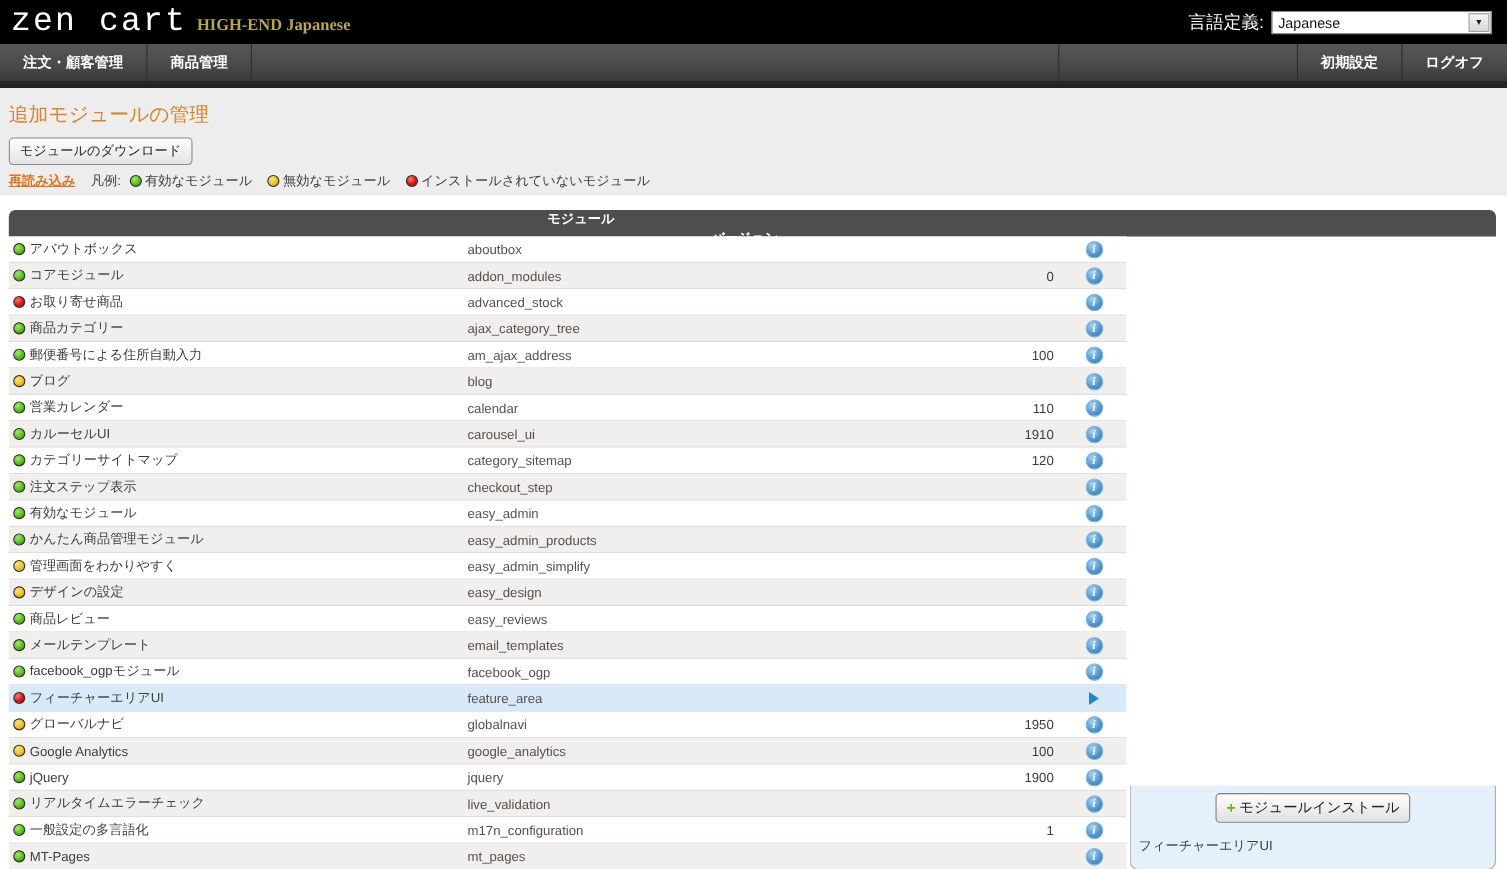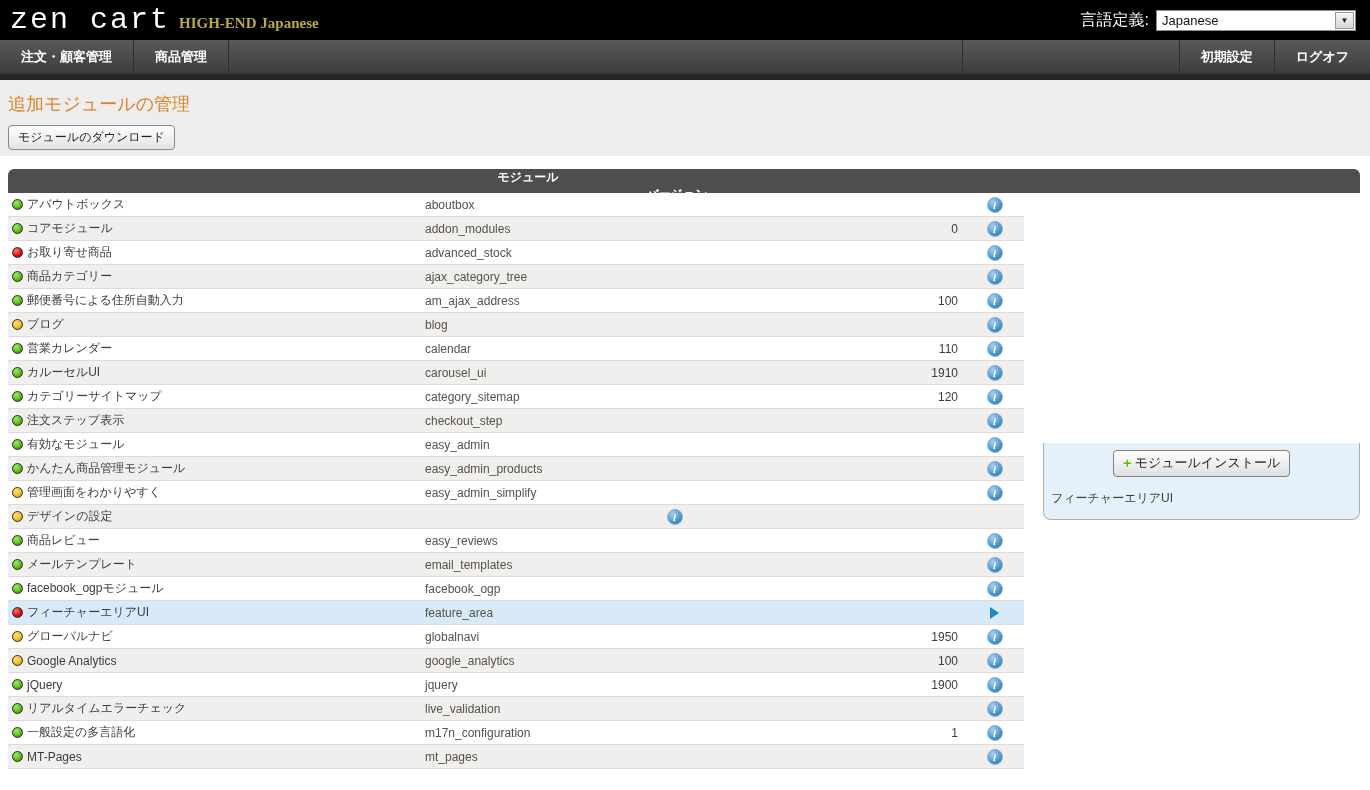--- a/index.html
+++ b/index.html
@@ -75,21 +75,21 @@
     border-radius: 6px 6px 0 0; display: flex; align-items: center;
     color: #fff; font-size: 12px; font-weight: bold; flex-direction: column;
   }
   .hc1 { width: 417px; padding-left: 22px; }
   .hc2 { width: 320px; }
   .hc3 { width: 115px; padding-left: 20px; }
   .hc4 { width: 105px; text-align: right; padding-right: 10px; }
   .hc5 { width: 59px;  text-align: center; }
   .hc6 { width: 336px; padding-left: 8px; }
 
-  .table-body { display: flex; width: 1352px; align-items: center; gap: 16px; }
+  .table-body { display: flex; width: 1352px; align-items: flex-end; }
   .rows { width: 1016px; }
   .trow {
     display: flex; align-items: center; height: 24px;
     border-bottom: 1px solid #dcdcdc; background: #fff; cursor: pointer;
     font-size: 12px;
   }
   .trow.alt { background: #f0efed; }
   .trow.selected { background: #d8eaf7; }
   .rc1 { width: 417px; display: flex; align-items: center; padding-left: 4px; color: #3c3c3c; }
   .rc1 .dot { margin-right: 4px; }
@@ -149,20 +149,38 @@
   <div class="nav-divider"></div>
   <div id="nav-right" class="nav-right">
       <div class="nav-item">初期設定</div>
       <div class="nav-item">ログオフ</div>
     </div>
 </div>
 
 <div class="top-strip">
   <div class="page-title">追加モジュールの管理</div>
   <button class="download-btn">モジュールのダウンロード</button>
+  <div class="legend-row">
+    <span class="reload-link">再読み込み</span>
+    <span class="legend-label">凡例:</span>
+    <span id="legend-items" style="display:flex;align-items:center;">
+        <span class="legend-item">
+          <span class="dot green"></span>
+          <span>有効なモジュール</span>
+        </span>
+        <span class="legend-item">
+          <span class="dot yellow"></span>
+          <span>無効なモジュール</span>
+        </span>
+        <span class="legend-item">
+          <span class="dot red"></span>
+          <span>インストールされていないモジュール</span>
+        </span>
+      </span>
+  </div>
 </div>
 
 <div class="table-area">
   <div class="grid-header">
     <div class="hc1">モジュール</div>
     <div class="hc2"></div>
     <div class="hc3">バージョン</div>
     <div class="hc4">優先順</div>
     <div class="hc5">操作</div>
     <div class="hc6">フィーチャーエリアUI</div>
@@ -324,20 +342,21 @@
           <div class="rc4"></div>
           <div class="rc5">
             <span class="info-icon">i</span>
           </div>
         </div>
         <div class="trow alt">
           <div class="rc1">
             <span class="dot yellow"></span>
             <span class="mname">デザインの設定</span>
           </div>
+          <div class="rc2">easy_design</div>
           <div class="rc3"></div>
           <div class="rc4"></div>
           <div class="rc5">
             <span class="info-icon">i</span>
           </div>
         </div>
         <div class="trow">
           <div class="rc1">
             <span class="dot green"></span>
             <span class="mname">商品レビュー</span>

